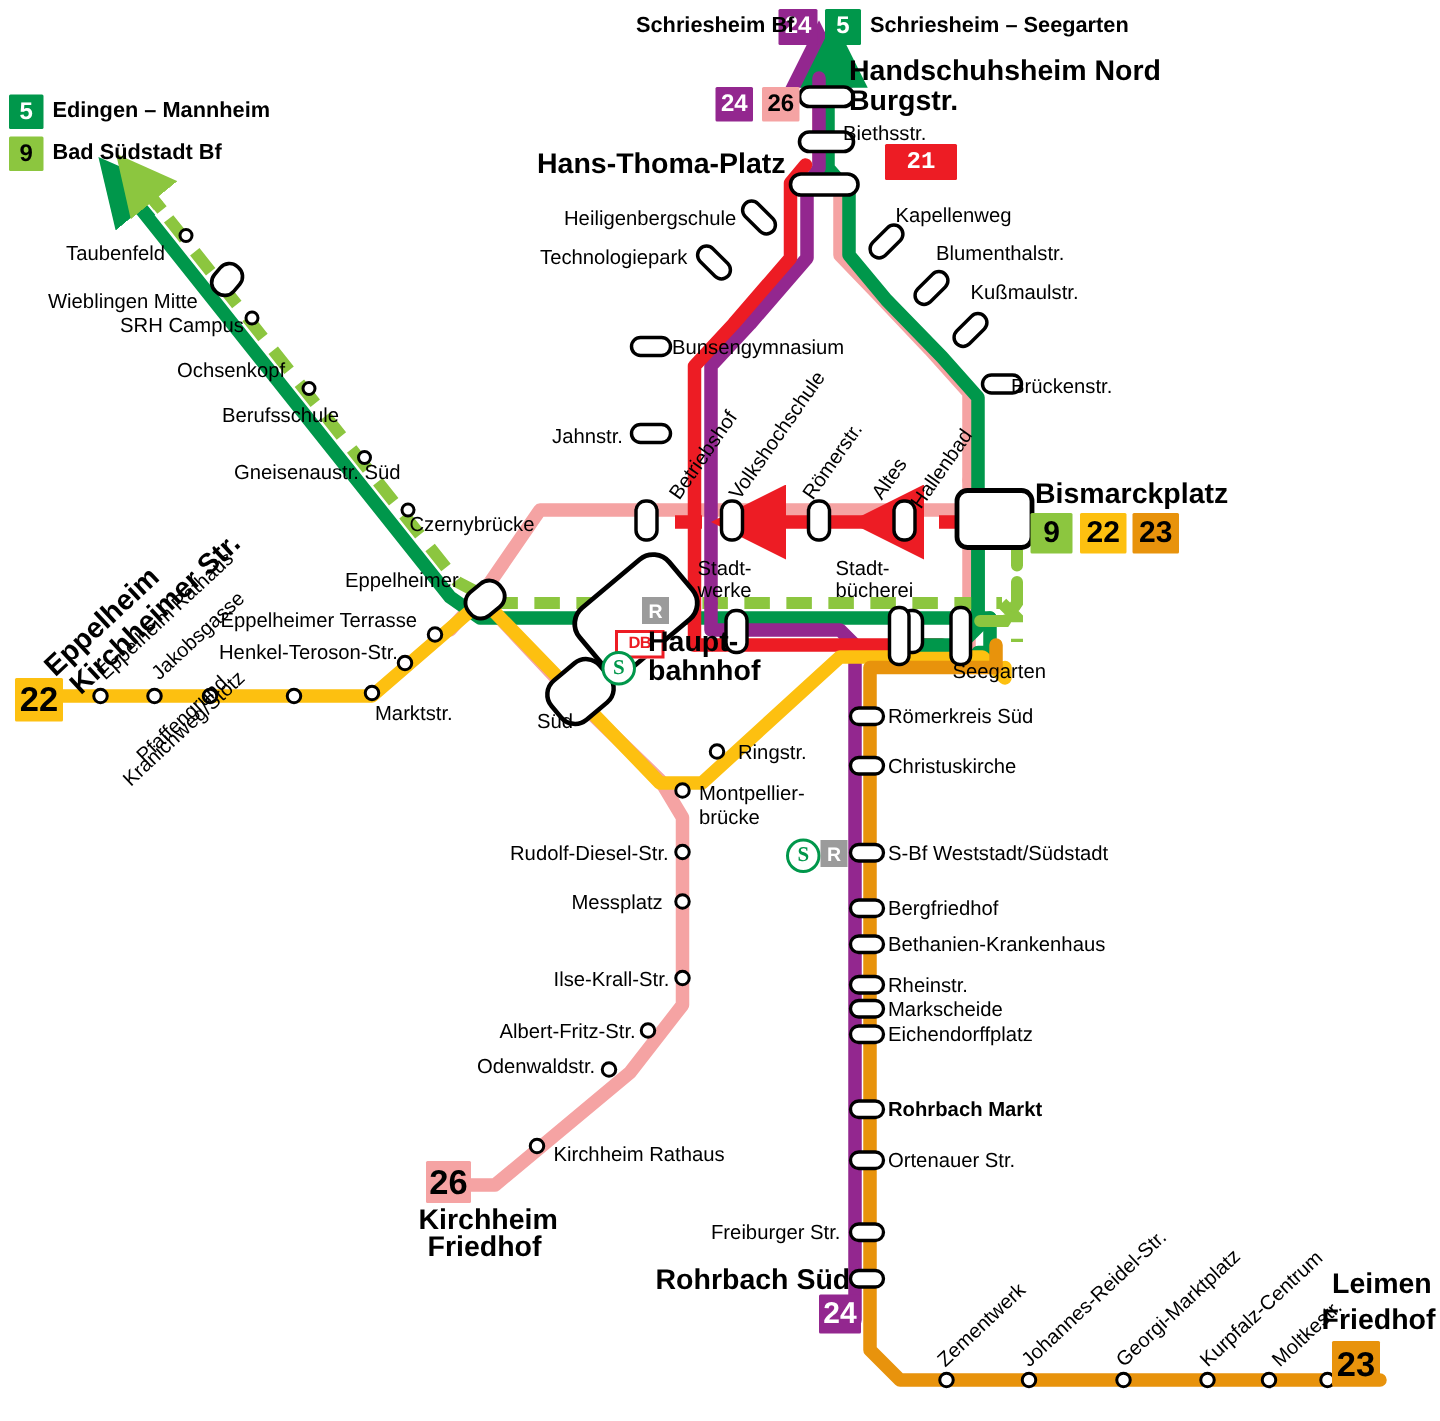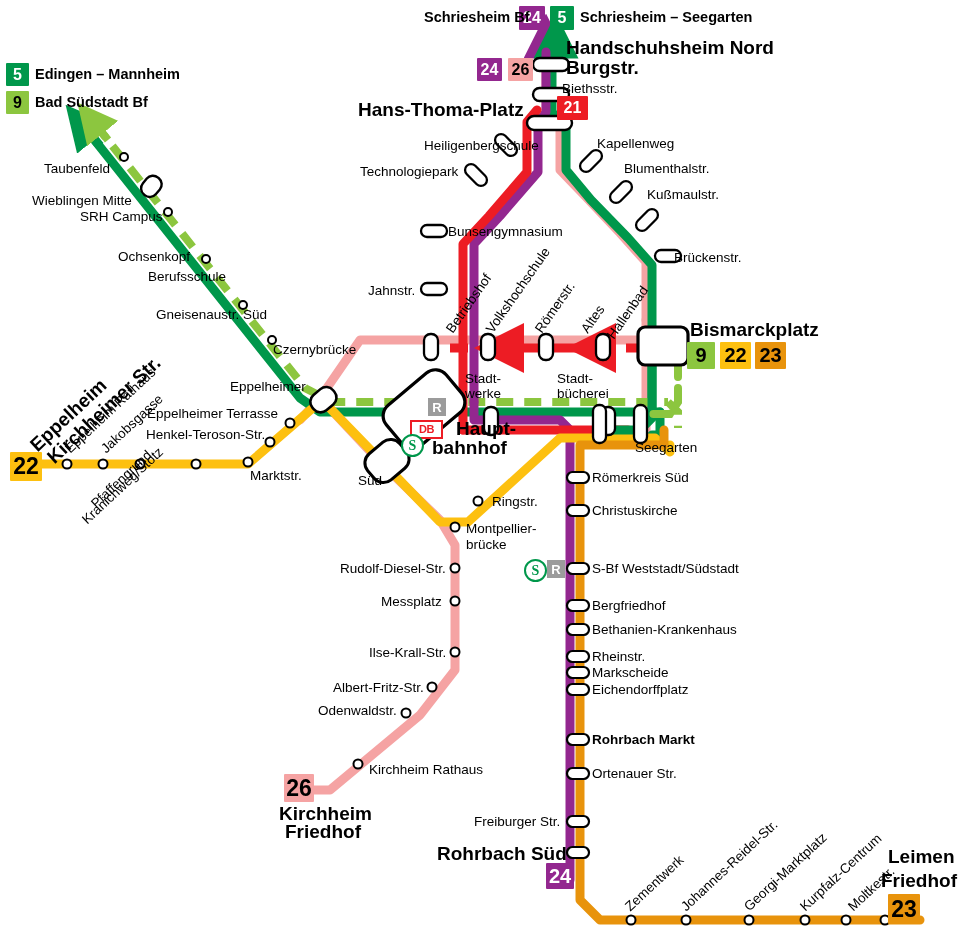--- a/index.html
+++ b/index.html
@@ -204,71 +204,71 @@
 <div class="lbl m" style="left:424px;top:9px;">Schriesheim Bf</div>
 <div class="lbl m" style="left:580px;top:9px;">Schriesheim – Seegarten</div>
 
 <div class="badge two white" style="left:6px;top:63px;width:23px;height:23px;background:#00974B;">5</div>
 <div class="lbl m" style="left:35px;top:66px;">Edingen – Mannheim</div>
 <div class="badge two" style="left:6px;top:91px;width:23px;height:23px;background:#8CC63F;">9</div>
 <div class="lbl m" style="left:35px;top:94px;">Bad Südstadt Bf</div>
 
 <div class="badge two white" style="left:477px;top:58px;width:25px;height:23px;background:#93278F;">24</div>
 <div class="badge two" style="left:508px;top:58px;width:25px;height:23px;background:#F5A3A3;">26</div>
-<div class="badge two white" style="left:557px;top:96px;width:31px;height:24px;background:#ED1C24;">21</div>
+<div class="badge two white" style="left:590px;top:96px;width:48px;height:24px;background:#ED1C24;font-family:Liberation Mono, monospace;">21</div>
 
 <div class="badge lg" style="left:687px;top:342px;width:28px;height:27px;background:#8CC63F;">9</div>
 <div class="badge lg" style="left:720px;top:342px;width:31px;height:27px;background:#FDC010;">22</div>
 <div class="badge lg" style="left:755px;top:342px;width:31px;height:27px;background:#E8930C;">23</div>
 
 <div class="badge xl" style="left:10px;top:452px;width:32px;height:29px;background:#FDC010;">22</div>
 <div class="badge xl" style="left:284px;top:774px;width:30px;height:28px;background:#F5A3A3;">26</div>
 <div class="badge lg white" style="left:546px;top:863px;width:28px;height:26px;background:#93278F;">24</div>
 <div class="badge xl" style="left:888px;top:894px;width:32px;height:30px;background:#E8930C;">23</div>
 
 <div class="ico rico" style="left:428px;top:398px;">R</div>
 <div class="ico dbico" style="left:410px;top:420px;">DB</div>
 <div class="ico sico" style="left:401px;top:434px;">S</div>
 <div class="ico sico" style="left:524px;top:559px;">S</div>
 <div class="ico rico" style="left:547px;top:560px;">R</div>
 
 <div class="lbl b" style="left:566px;top:37px;">Handschuhsheim Nord</div>
 <div class="lbl b" style="left:566px;top:57px;">Burgstr.</div>
 <div class="lbl b" style="left:358px;top:99px;">Hans-Thoma-Platz</div>
 <div class="lbl b" style="left:690px;top:319px;">Bismarckplatz</div>
-<div class="lbl b" style="left:432px;top:418px;margin-left:24px;">Haupt-</div>
+<div class="lbl b" style="left:432px;top:418px;">Haupt-</div>
 <div class="lbl b" style="left:432px;top:437px;">bahnhof</div>
 <div class="lbl b" style="left:279px;top:803px;">Kirchheim</div>
 <div class="lbl b" style="left:285px;top:821px;">Friedhof</div>
 <div class="lbl b" style="left:437px;top:843px;">Rohrbach Süd</div>
 <div class="lbl b" style="left:888px;top:846px;">Leimen</div>
 <div class="lbl b" style="left:881px;top:870px;">Friedhof</div>
 
 <div class="lbl b rot" style="left:26px;top:440px;transform:rotate(-43deg);">Eppelheim</div>
 <div class="lbl b rot" style="left:43px;top:452px;transform:rotate(-43deg);">Kirchheimer Str.</div>
 
 <div class="lbl s" style="left:44px;top:161px;">Taubenfeld</div>
 <div class="lbl s" style="left:32px;top:181px;margin-top:12px;">Wieblingen Mitte</div>
 <div class="lbl s" style="left:80px;top:209px;">SRH Campus</div>
-<div class="lbl s" style="left:118px;top:249px;">Ochsenkopf</div>
+<div class="lbl s" style="left:118px;top:239px;">Ochsenkopf</div>
 <div class="lbl s" style="left:148px;top:269px;">Berufsschule</div>
 <div class="lbl s" style="left:156px;top:307px;">Gneisenaustr. Süd</div>
 <div class="lbl s" style="left:273px;top:342px;">Czernybrücke</div>
 <div class="lbl s" style="left:230px;top:379px;">Eppelheimer</div>
 
 <div class="lbl s rot" style="left:62px;top:445px;transform:rotate(-43deg);">Eppelheim Rathaus</div>
 <div class="lbl s rot" style="left:98px;top:445px;transform:rotate(-43deg);">Jakobsgasse</div>
 <div class="lbl s" style="left:147px;top:406px;">Eppelheimer Terrasse</div>
 <div class="lbl s" style="left:146px;top:427px;">Henkel-Teroson-Str.</div>
 <div class="lbl s rot" style="left:88px;top:500px;transform:rotate(-43deg);">Pfaffengrund</div>
 <div class="lbl s rot" style="left:79px;top:516px;transform:rotate(-43deg);">Kranichweg/Stotz</div>
 <div class="lbl s" style="left:250px;top:468px;">Marktstr.</div>
 
 <div class="lbl s" style="left:562px;top:81px;">Biethsstr.</div>
-<div class="lbl s" style="left:376px;top:138px;margin-left:48px;">Heiligenbergschule</div>
+<div class="lbl s" style="left:376px;top:138px;">Heiligenbergschule</div>
 <div class="lbl s" style="left:360px;top:164px;">Technologiepark</div>
 <div class="lbl s" style="left:448px;top:224px;">Bunsengymnasium</div>
 <div class="lbl s" style="left:368px;top:283px;">Jahnstr.</div>
 <div class="lbl s" style="left:597px;top:136px;">Kapellenweg</div>
 <div class="lbl s" style="left:624px;top:161px;">Blumenthalstr.</div>
 <div class="lbl s" style="left:647px;top:187px;">Kußmaulstr.</div>
 <div class="lbl s" style="left:674px;top:250px;">Brückenstr.</div>
 
 <div class="lbl s rot" style="left:443px;top:327px;transform:rotate(-55deg);">Betriebshof</div>
 <div class="lbl s rot" style="left:483px;top:327px;transform:rotate(-55deg);">Volkshochschule</div>

